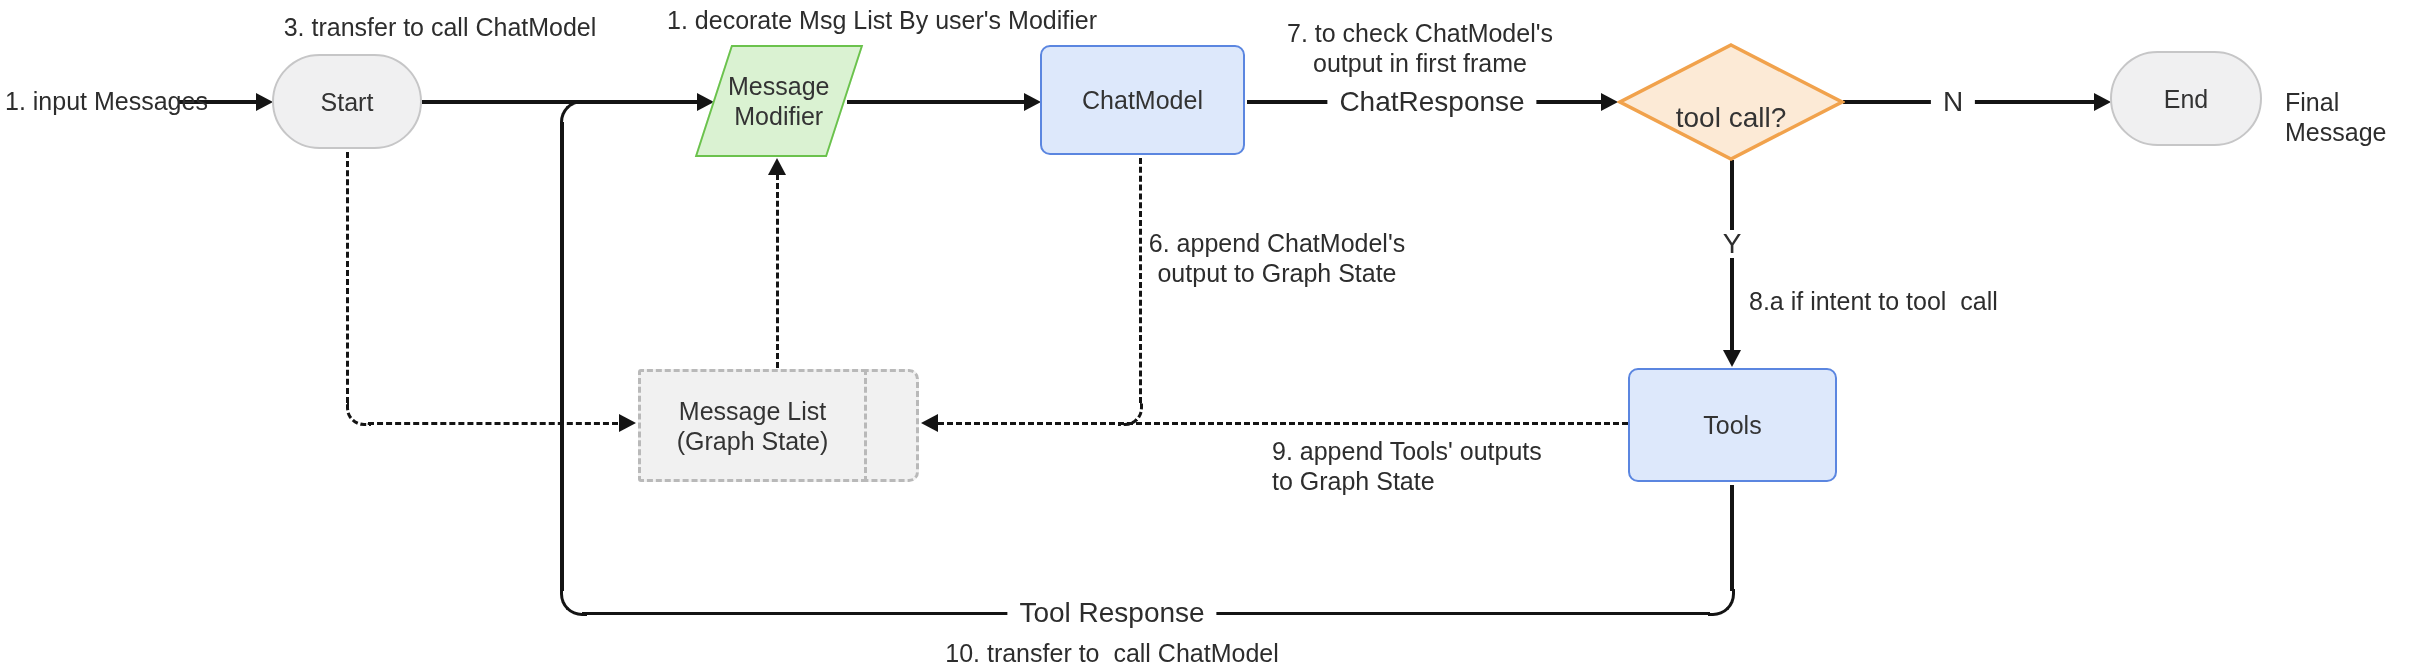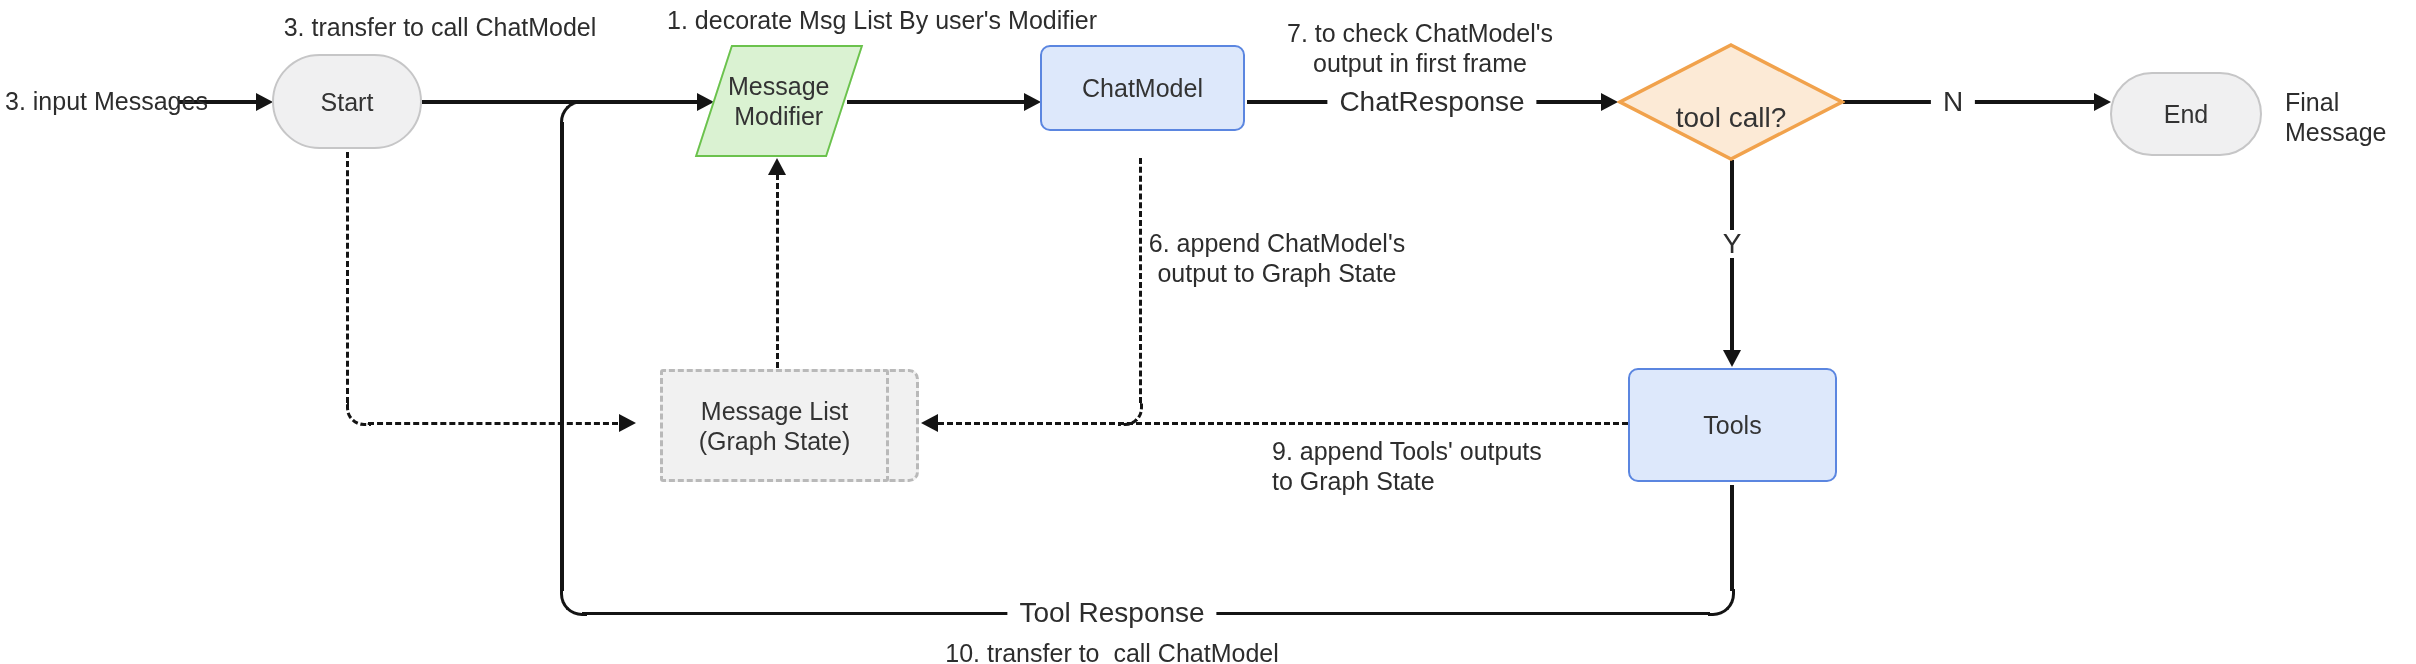--- a/index.html
+++ b/index.html
@@ -31,21 +31,21 @@
   .edge-lbl{position:absolute;font-size:28px;line-height:28px;background:#ffffff;padding:0 12px;transform:translate(-50%,-50%);white-space:pre;}
   
   .node{position:absolute;display:flex;align-items:center;justify-content:center;
         font-size:25px;line-height:30px;color:#333;text-align:center;white-space:pre-wrap;box-sizing:border-box;}
   .terminal{background:#f0f0f1;border:2.5px solid #c6c6c7;border-radius:48px;}
   .process{background:#dde8fb;border:2.5px solid #5b86e0;border-radius:10px;}
   .para{background:#daf2d2;border:2.5px solid #6bc24d;transform:skewX(-18deg);}
   .para .inner{transform:skewX(18deg);}
   .mlist-back{position:absolute;background:#f1f1f1;border:3px dashed #b9b9b9;border-radius:10px;box-sizing:border-box;}
   .mlist-front{position:absolute;background:#f1f1f1;border:3px dashed #b9b9b9;border-radius:3px;box-sizing:border-box;
-               display:flex;align-items:center;justify-content:center;font-size:25px;line-height:30px;color:#333;text-align:center;white-space:pre-wrap;margin-left:22px;}
+               display:flex;align-items:center;justify-content:center;font-size:25px;line-height:30px;color:#333;text-align:center;white-space:pre-wrap;}
   .dsvg{position:absolute;}
 </style>
 </head>
 <body>
 
 <div class="canvas">
 
   <div class="sl h" style="left:178px;top:100px;width:80px;"></div>
   <div class="ah r" style="left:256px;top:93px;"></div>
 
@@ -85,47 +85,48 @@
   <div class="dl h" style="left:938px;top:421.5px;width:690px;"></div>
   <div class="ah l" style="left:921px;top:414px;"></div>
 
   <div class="node terminal" style="left:272px;top:54px;width:150px;height:95px;">Start</div>
 
   <div class="node para" style="left:713px;top:45px;width:132px;height:112px;">
     <span class="inner">Message
 Modifier</span>
   </div>
 
-  <div class="node process" style="left:1040px;top:45px;width:205px;height:86px;">ChatModel</div>
+  <div class="node process" style="left:1040px;top:45px;width:205px;height:110px;">ChatModel</div>
 
   <svg class="dsvg" style="left:1617px;top:42px;" width="228" height="120" viewBox="0 0 228 120">
     <polygon points="114,3 225,60 114,117 3,60" fill="#fcead6" stroke="#f1a24c" stroke-width="3.5"></polygon>
   </svg>
   <div class="edge-lbl" style="left:1731px;top:118px;background:transparent;color:#333;">tool call?</div>
 
-  <div class="node terminal" style="left:2110px;top:72px;width:152px;height:84px;">End</div>
+  <div class="node terminal" style="left:2110px;top:51px;width:152px;height:95px;">End</div>
 
   <div style="position:absolute;left:638px;top:369px;width:281px;height:115px;">
     <div class="mlist-back" style="left:52px;top:0;width:229px;height:113px;"></div>
     <div class="mlist-front" style="left:0;top:0;width:229px;height:113px;">Message List
 (Graph State)</div>
   </div>
 
   <div class="node process" style="left:1628px;top:368px;width:209px;height:114px;">Tools</div>
 
   <div class="edge-lbl" style="left:1432px;top:102px;">ChatResponse</div>
   <div class="edge-lbl" style="left:1953px;top:102px;">N</div>
   <div class="edge-lbl" style="left:1732px;top:244px;">Y</div>
   <div class="edge-lbl" style="left:1112px;top:613px;">Tool Response</div>
 
-  <div class="note la" style="left:5px;top:86px;">3. input Messages</div>
+  <div class="note la" style="left:5px;top:86px;">1. input Messages</div>
   <div class="note" style="left:440px;top:12px;">3. transfer to call ChatModel</div>
   <div class="note" style="left:882px;top:5px;">1. decorate Msg List By user's Modifier</div>
   <div class="note" style="left:1420px;top:18px;">7. to check ChatModel's
 output in first frame</div>
   <div class="note la" style="left:2285px;top:87px;">Final Message</div>
   <div class="note" style="left:1277px;top:228px;">6. append ChatModel's
 output to Graph State</div>
+  <div class="note la" style="left:1749px;top:286px;">8.a if intent to tool  call</div>
   <div class="note la" style="left:1272px;top:436px;">9. append Tools' outputs
 to Graph State</div>
   <div class="note" style="left:1112px;top:638px;">10. transfer to  call ChatModel</div>
 
 </div>
 
 </body></html>

